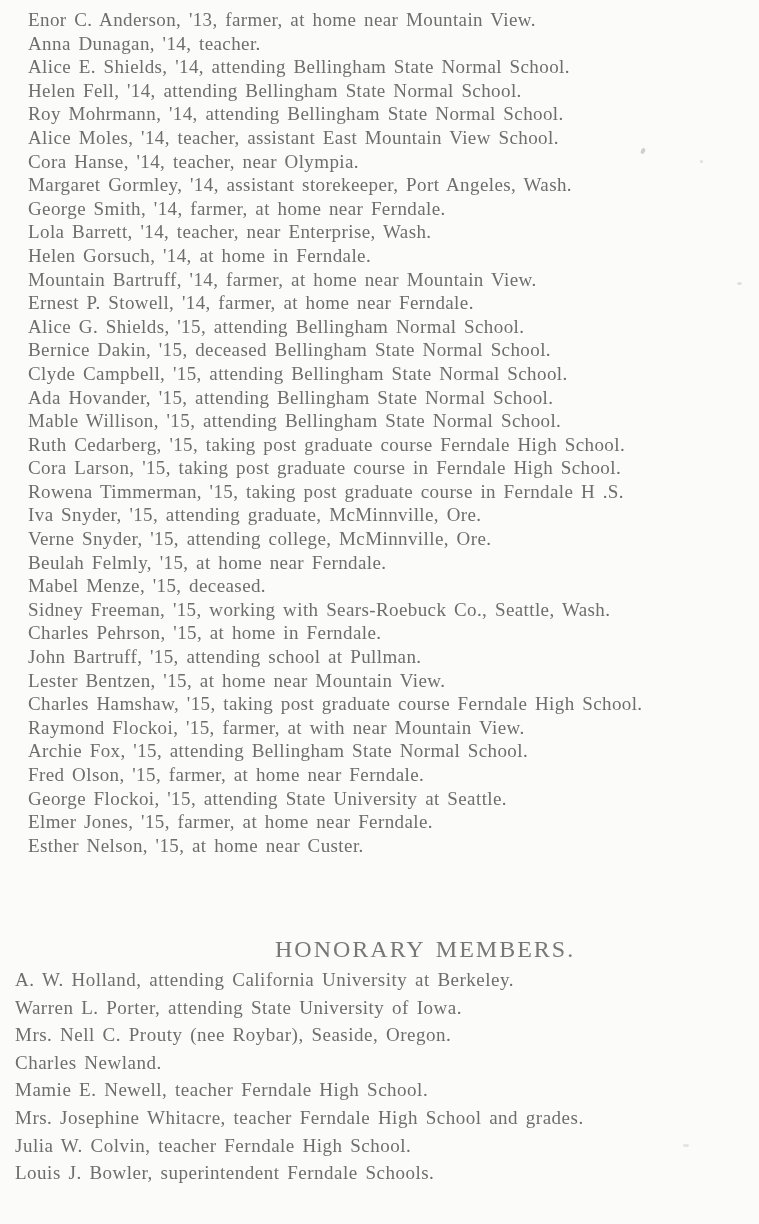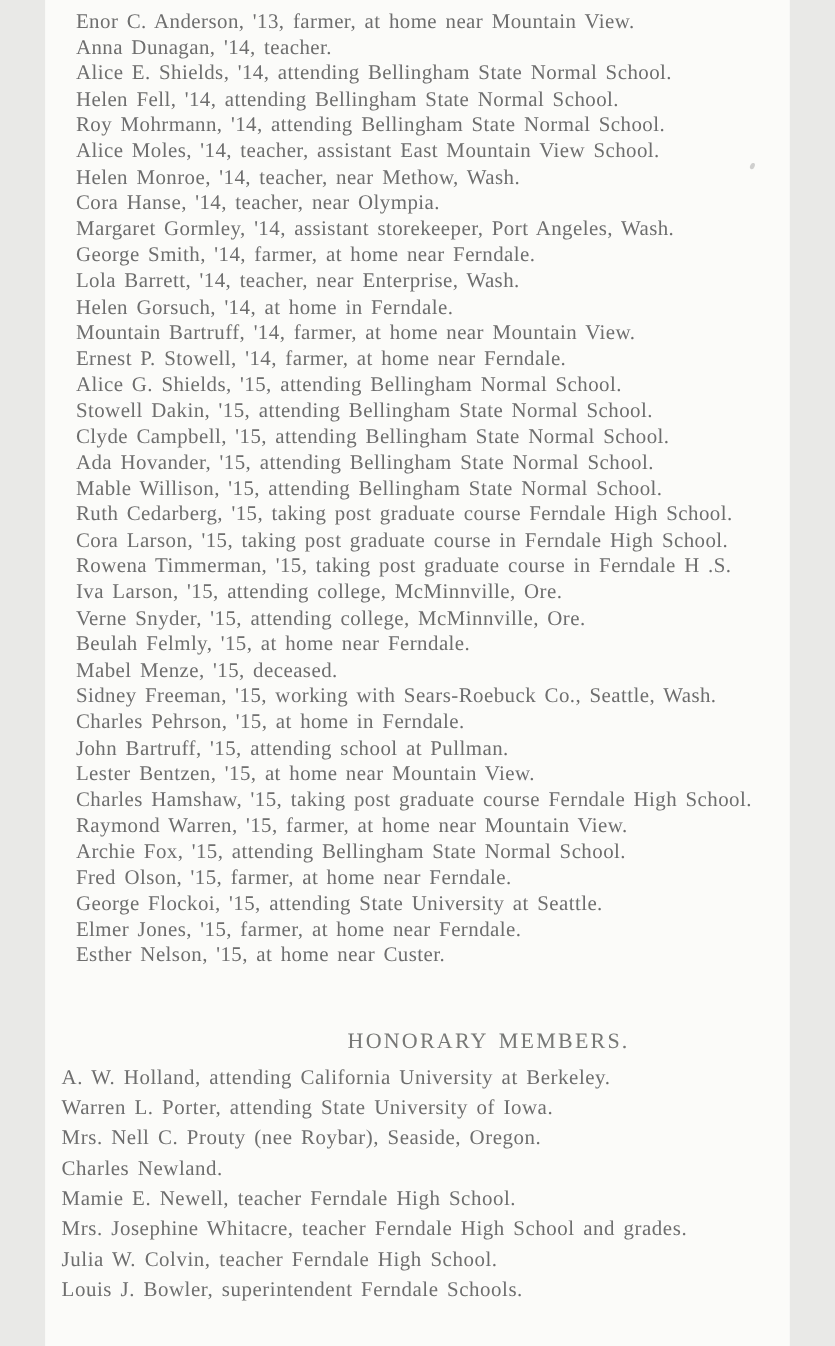--- a/index.html
+++ b/index.html
@@ -2,21 +2,21 @@
 <html><head>
 <meta charset="utf-8">
 <style>
   html, body {
     margin: 0;
     padding: 0;
     background: #e9e9e7;
   }
   .page {
     position: relative;
-    width: 677px;
+    width: 759px;
     height: 1224px;
     margin: 0 auto;
     background: #fbfbf9;
     overflow: hidden;
     font-family: "Liberation Serif", "DejaVu Serif", serif;
     color: #6e6e6e;
     -webkit-font-smoothing: antialiased;
   }
   .alumni-list {
     position: absolute;
@@ -28,21 +28,21 @@
     font-size: 19px;
     line-height: 23.6px;
     letter-spacing: 0.4px;
     word-spacing: 2.5px;
     white-space: nowrap;
   }
   .honorary-heading {
     position: absolute;
     top: 936px;
     left: 275px;
-    font-size: 20px;
+    font-size: 24px;
     letter-spacing: 2px;
     word-spacing: 3px;
     color: #777876;
     white-space: nowrap;
   }
   .honorary-list {
     position: absolute;
     top: 966px;
     left: 15px;
     right: 6px;
@@ -71,46 +71,45 @@
 
 <div class="page">
 
   <div class="alumni-list">
       <div class="entry">Enor C. Anderson, '13, farmer, at home near Mountain View.</div>
       <div class="entry">Anna Dunagan, '14, teacher.</div>
       <div class="entry">Alice E. Shields, '14, attending Bellingham State Normal School.</div>
       <div class="entry">Helen Fell, '14, attending Bellingham State Normal School.</div>
       <div class="entry">Roy Mohrmann, '14, attending Bellingham State Normal School.</div>
       <div class="entry">Alice Moles, '14, teacher, assistant East Mountain View School.</div>
-      <div class="entry">Helen Monroe, '14, teacher, near Methow, Wash.</div>
       <div class="entry">Cora Hanse, '14, teacher, near Olympia.</div>
       <div class="entry">Margaret Gormley, '14, assistant storekeeper, Port Angeles, Wash.</div>
       <div class="entry">George Smith, '14, farmer, at home near Ferndale.</div>
       <div class="entry">Lola Barrett, '14, teacher, near Enterprise, Wash.</div>
       <div class="entry">Helen Gorsuch, '14, at home in Ferndale.</div>
       <div class="entry">Mountain Bartruff, '14, farmer, at home near Mountain View.</div>
       <div class="entry">Ernest P. Stowell, '14, farmer, at home near Ferndale.</div>
       <div class="entry">Alice G. Shields, '15, attending Bellingham Normal School.</div>
-      <div class="entry">Stowell Dakin, '15, attending Bellingham State Normal School.</div>
+      <div class="entry">Bernice Dakin, '15, deceased Bellingham State Normal School.</div>
       <div class="entry">Clyde Campbell, '15, attending Bellingham State Normal School.</div>
       <div class="entry">Ada Hovander, '15, attending Bellingham State Normal School.</div>
       <div class="entry">Mable Willison, '15, attending Bellingham State Normal School.</div>
       <div class="entry">Ruth Cedarberg, '15, taking post graduate course Ferndale High School.</div>
       <div class="entry">Cora Larson, '15, taking post graduate course in Ferndale High School.</div>
       <div class="entry">Rowena Timmerman, '15, taking post graduate course in Ferndale H .S.</div>
-      <div class="entry">Iva Larson, '15, attending college, McMinnville, Ore.</div>
+      <div class="entry">Iva Snyder, '15, attending graduate, McMinnville, Ore.</div>
       <div class="entry">Verne Snyder, '15, attending college, McMinnville, Ore.</div>
       <div class="entry">Beulah Felmly, '15, at home near Ferndale.</div>
       <div class="entry">Mabel Menze, '15, deceased.</div>
       <div class="entry">Sidney Freeman, '15, working with Sears-Roebuck Co., Seattle, Wash.</div>
       <div class="entry">Charles Pehrson, '15, at home in Ferndale.</div>
       <div class="entry">John Bartruff, '15, attending school at Pullman.</div>
       <div class="entry">Lester Bentzen, '15, at home near Mountain View.</div>
       <div class="entry">Charles Hamshaw, '15, taking post graduate course Ferndale High School.</div>
-      <div class="entry">Raymond Warren, '15, farmer, at home near Mountain View.</div>
+      <div class="entry">Raymond Flockoi, '15, farmer, at with near Mountain View.</div>
       <div class="entry">Archie Fox, '15, attending Bellingham State Normal School.</div>
       <div class="entry">Fred Olson, '15, farmer, at home near Ferndale.</div>
       <div class="entry">George Flockoi, '15, attending State University at Seattle.</div>
       <div class="entry">Elmer Jones, '15, farmer, at home near Ferndale.</div>
       <div class="entry">Esther Nelson, '15, at home near Custer.</div>
     </div>
 
   <div class="honorary-heading">HONORARY MEMBERS.</div>
 
   <div class="honorary-list">

